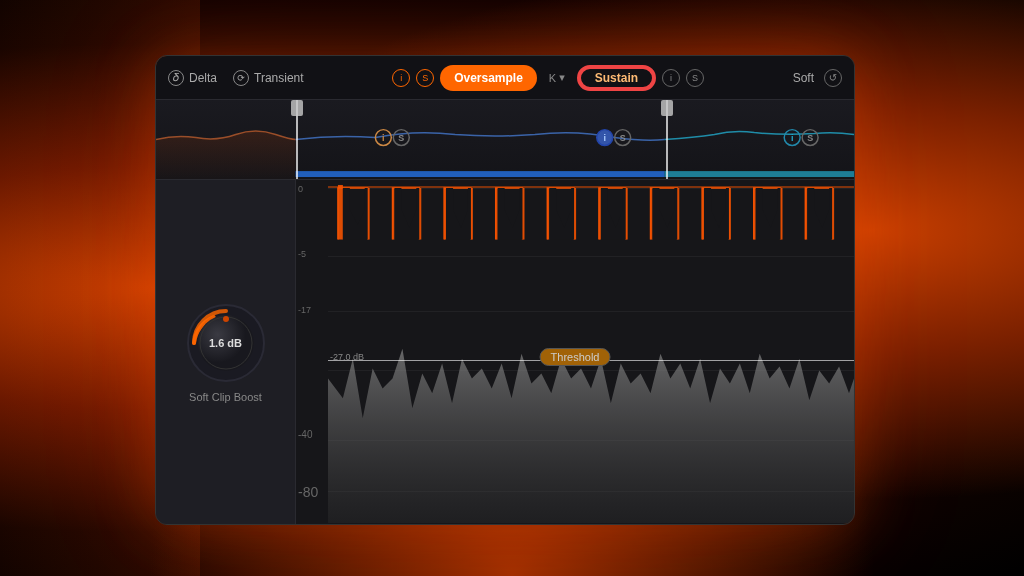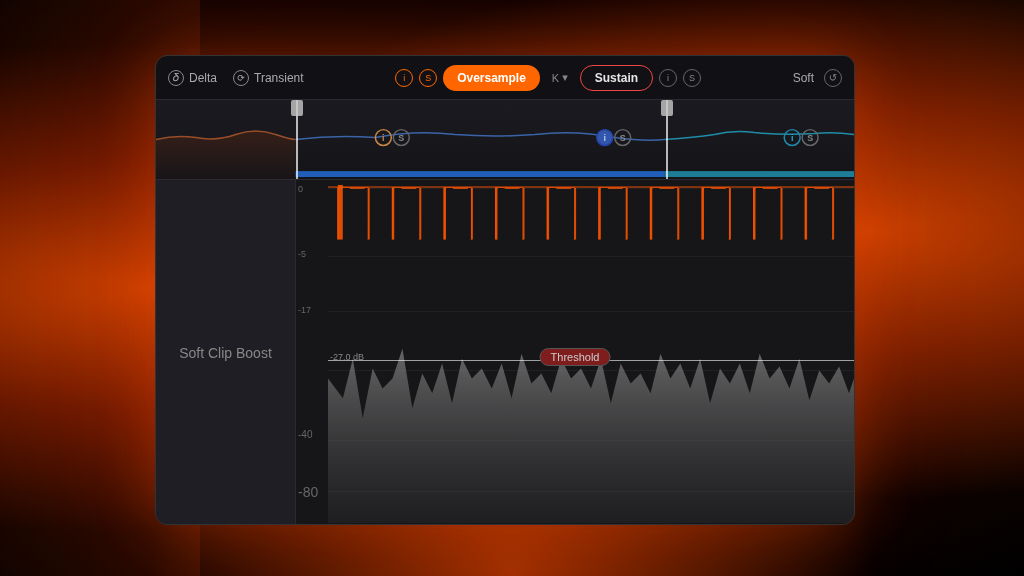--- a/index.html
+++ b/index.html
@@ -107,22 +107,22 @@
       cursor: pointer;
     }
 
     .mode-btn-active {
       background: #ff6600;
       color: white;
     }
 
     .mode-btn-inactive {
       background: transparent;
-      color: #e5e5e5;
-      border: 1px solid #ef4444;
+      color: #fdba74;
+      border: 4px solid #ef4444;
     }
 
     .small-btn {
       width: 18px;
       height: 18px;
       border-radius: 50%;
       border: 1.5px solid #666;
       background: transparent;
       color: #888;
       font-size: 9px;
@@ -211,21 +211,21 @@
     
     .knob-container {
       display: flex;
       flex-direction: column;
       align-items: center;
       gap: 8px;
     }
 
     .knob-label {
       color: #888;
-      font-size: 14px;
+      font-size: 11px;
       text-align: left;
     }
 
     
     .analyzer-area {
       flex: 1;
       background: #161619;
       position: relative;
       overflow: hidden;
     }
@@ -259,21 +259,21 @@
     .threshold-line {
       position: absolute;
       left: 32px;
       right: 0;
       height: 1px;
       background: rgba(255,255,255,0.6);
     }
 
     .threshold-label {
       position: absolute;
-      background: #7f1d1d;
+      background: #a16207;
       border: 1px solid #555;
       border-radius: 10px;
       padding: 2px 10px;
       color: #ccc;
       font-size: 11px;
       white-space: nowrap;
     }
 
     .threshold-db {
       position: absolute;
@@ -384,20 +384,44 @@
     </div>
     <div class="timeline-marker" style="left: 510px;">
       <div class="marker-handle"></div>
     </div>
   </div>
 
   <div class="main-display">
 
     <div class="left-panel">
       <div class="knob-container">
+        <div style="position:relative; width:80px; height:80px;">
+
+          <svg viewBox="0 0 80 80" width="80" height="80" style="position:absolute;top:0;left:0;">
+            <defs>
+              <radialGradient id="knobGrad" cx="35%" cy="35%">
+                <stop offset="0%" stop-color="#3a3a42"></stop>
+                <stop offset="100%" stop-color="#18181e"></stop>
+              </radialGradient>
+            </defs>
+
+            <circle cx="40" cy="40" r="38" fill="#1a1a22" stroke="#2a2a35" stroke-width="2"></circle>
+
+            <path d="M 40 40 m -32 0 a 32 32 0 0 1 32 -32" fill="none" stroke="#ff6600" stroke-width="4" stroke-linecap="round" opacity="0.8"></path>
+            <path d="M 8 40 a 32 32 0 0 1 19.7 -26" fill="none" stroke="#ff6600" stroke-width="4" stroke-linecap="round" opacity="0.9"></path>
+
+            <circle cx="40" cy="40" r="28" fill="url(#knobGrad)"></circle>
+            <circle cx="40" cy="40" r="26" fill="none" stroke="#333" stroke-width="1"></circle>
+
+            <circle cx="40" cy="16" r="3" fill="#cc4400"></circle>
+          </svg>
+          <div style="position:absolute;inset:0;display:flex;align-items:center;justify-content:center;">
+            <span style="color:#ddd;font-size:11px;font-weight:bold;">1.6 dB</span>
+          </div>
+        </div>
         <div class="knob-label">Soft Clip Boost</div>
       </div>
     </div>
 
     <div class="analyzer-area">
 
       <div class="grid-line" style="top: 8px;"></div>
       <div class="grid-line" style="top: 22%;"></div>
       <div class="grid-line" style="top: 38%;"></div>
       <div class="grid-line" style="top: 55%;"></div>

